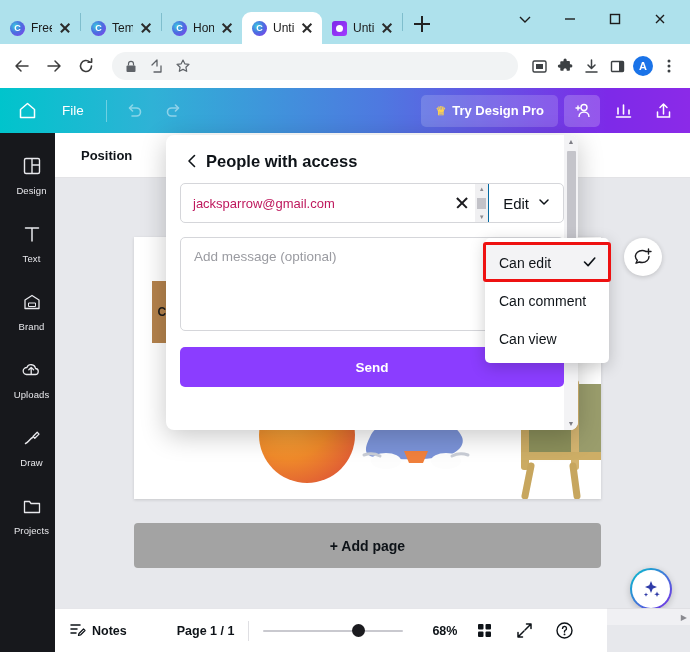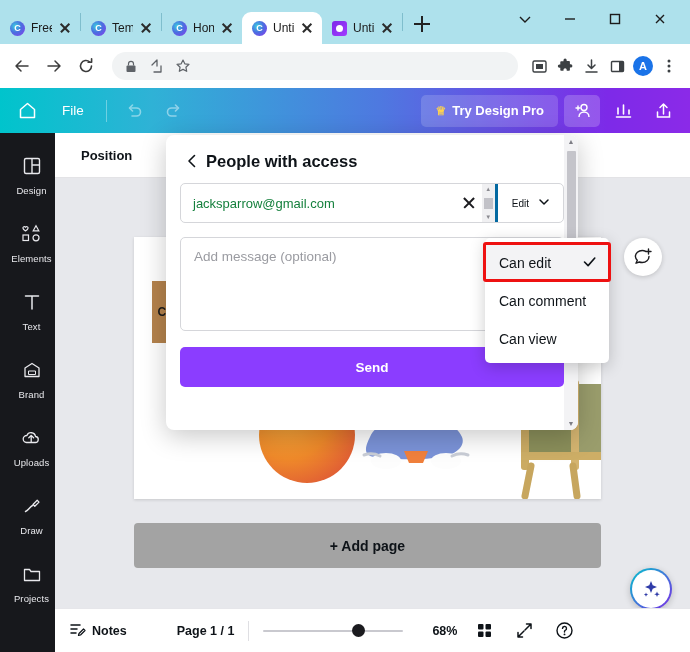--- a/index.html
+++ b/index.html
@@ -190,21 +190,21 @@
   .h-arrow { font-size: 8px; color: #8a8a90; cursor: pointer; }
   .collapse-tab {
     position: absolute; left: 50%; transform: translateX(-50%); bottom: 27px;
     width: 56px; height: 17px; background: #fff; border-radius: 7px 7px 0 0;
     display: flex; align-items: center; justify-content: center;
     font-size: 9px; color: #3a3a40; cursor: pointer;
   }
 
   
   .statusbar {
-    position: absolute; left: 55px; bottom: 0; width: 635px; height: 44px;
+    position: absolute; left: 55px; bottom: 0; width: 552px; height: 44px;
     background: #fff; border-top: 1px solid #e6e6ea;
     display: flex; align-items: center; padding: 0 14px; gap: 14px;
   }
   .st-item { display: flex; align-items: center; gap: 6px; font-size: 12.5px; color: #0e1318; cursor: pointer; }
   .st-item.bold { font-weight: bold; }
   .st-sep { width: 1px; height: 20px; background: #dfdfe3; }
   .zoom-slider { position: relative; width: 140px; height: 16px; display: flex; align-items: center; cursor: pointer; }
   .zoom-track { width: 100%; height: 2px; background: #c9c9cf; border-radius: 1px; }
   .zoom-knob { position: absolute; left: 63%; width: 13px; height: 13px; border-radius: 50%; background: #1b1b1f; }
   .st-icon { width: 26px; height: 26px; display: flex; align-items: center; justify-content: center; color: #0e1318; cursor: pointer; }
@@ -215,38 +215,38 @@
     background: #fff; border-radius: 8px; box-shadow: 0 6px 26px rgba(0,0,0,.22);
     z-index: 40;
   }
   .modal-head { display: flex; align-items: flex-end; gap: 4px; padding: 16px 18px 10px 16px; }
   .back-chev { width: 20px; height: 20px; display: flex; align-items: center; justify-content: center; cursor: pointer; }
   .modal-title { font-size: 16.5px; font-weight: bold; color: #0e1318; }
   .email-row {
     margin: 2px 14px 0 14px; height: 40px; border: 1px solid #d5d6da; border-radius: 5px;
     display: flex; align-items: center; padding-left: 12px; overflow: hidden;
   }
-  .email-val { flex: 1; font-size: 13px; color: #15803d; }
+  .email-val { flex: 1; font-size: 13px; color: #be185d; }
   .clear-x { width: 26px; height: 26px; position: relative; cursor: pointer; flex: none; }
   .clear-x::before, .clear-x::after {
     content: ""; position: absolute; left: 6px; top: 12px; width: 14px; height: 1.6px; background: #1b1b1f;
   }
   .clear-x::before { transform: rotate(45deg); }
   .clear-x::after  { transform: rotate(-45deg); }
   .mini-scroll {
     width: 13px; height: 100%; background: #f0f0f2; flex: none;
     display: flex; flex-direction: column; align-items: center; justify-content: space-between;
     padding: 2px 0; cursor: pointer;
   }
   .mini-arrow { font-size: 6px; color: #8a8a90; line-height: 1; }
   .mini-thumb { width: 9px; height: 11px; background: #c2c2c8; }
   .perm-btn {
     display: flex; align-items: center; gap: 8px; padding: 0 12px 0 14px;
-    height: 100%; font-size: 10px; color: #0e1318; cursor: pointer; flex: none;
-    border-left: 3px solid #0369a1;
+    height: 100%; font-size: 15px; color: #0e1318; cursor: pointer; flex: none;
+    border-left: 1px solid #0369a1;
   }
   .msg-box {
     margin: 14px 14px 0 14px; height: 94px; border: 1px solid #d5d6da; border-radius: 5px;
     padding: 11px 13px; font-size: 13.5px; color: #9a9ba1; cursor: text;
   }
   .send-btn {
     margin: 16px 14px 17px 14px; height: 40px; border-radius: 5px; background: #8b3dff;
     color: #fff; font-size: 13.5px; font-weight: bold;
     display: flex; align-items: center; justify-content: center; cursor: pointer;
   }
@@ -455,31 +455,20 @@
 
   <div class="sidebar">
     <div class="sb-item">
       <span>
         <svg width="20" height="20" viewBox="0 0 20 20">
             <rect x="2.5" y="2.5" width="15" height="15" rx="1.5" stroke="#e8e8ec" stroke-width="1.4" fill="none"></rect>
             <path d="M10 2.5v15M10 9h7.5" stroke="#e8e8ec" stroke-width="1.4"></path>
           </svg>
       </span>
       <span class="lbl">Design</span>
-    </div>
-    <div class="sb-item">
-      <span>
-        <svg width="22" height="20" viewBox="0 0 22 20">
-            <path d="M4.5 3.2c1-1.2 2.6-.4 2.6.8 0 1.3-2.6 2.9-2.6 2.9S1.9 5.3 1.9 4c0-1.2 1.6-2 2.6-.8z" stroke="#e8e8ec" stroke-width="1.2" fill="none"></path>
-            <path d="M15 1.8l2.8 5h-5.6z" stroke="#e8e8ec" stroke-width="1.2" fill="none"></path>
-            <rect x="2" y="11" width="5.5" height="5.5" stroke="#e8e8ec" stroke-width="1.2" fill="none"></rect>
-            <circle cx="15" cy="13.8" r="3" stroke="#e8e8ec" stroke-width="1.2" fill="none"></circle>
-          </svg>
-      </span>
-      <span class="lbl">Elements</span>
     </div>
     <div class="sb-item">
       <span>
         <svg width="20" height="20" viewBox="0 0 20 20">
             <path d="M3.5 4h13M10 4v13" stroke="#e8e8ec" stroke-width="1.5" stroke-linecap="round"></path>
           </svg>
       </span>
       <span class="lbl">Text</span>
     </div>
     <div class="sb-item">

